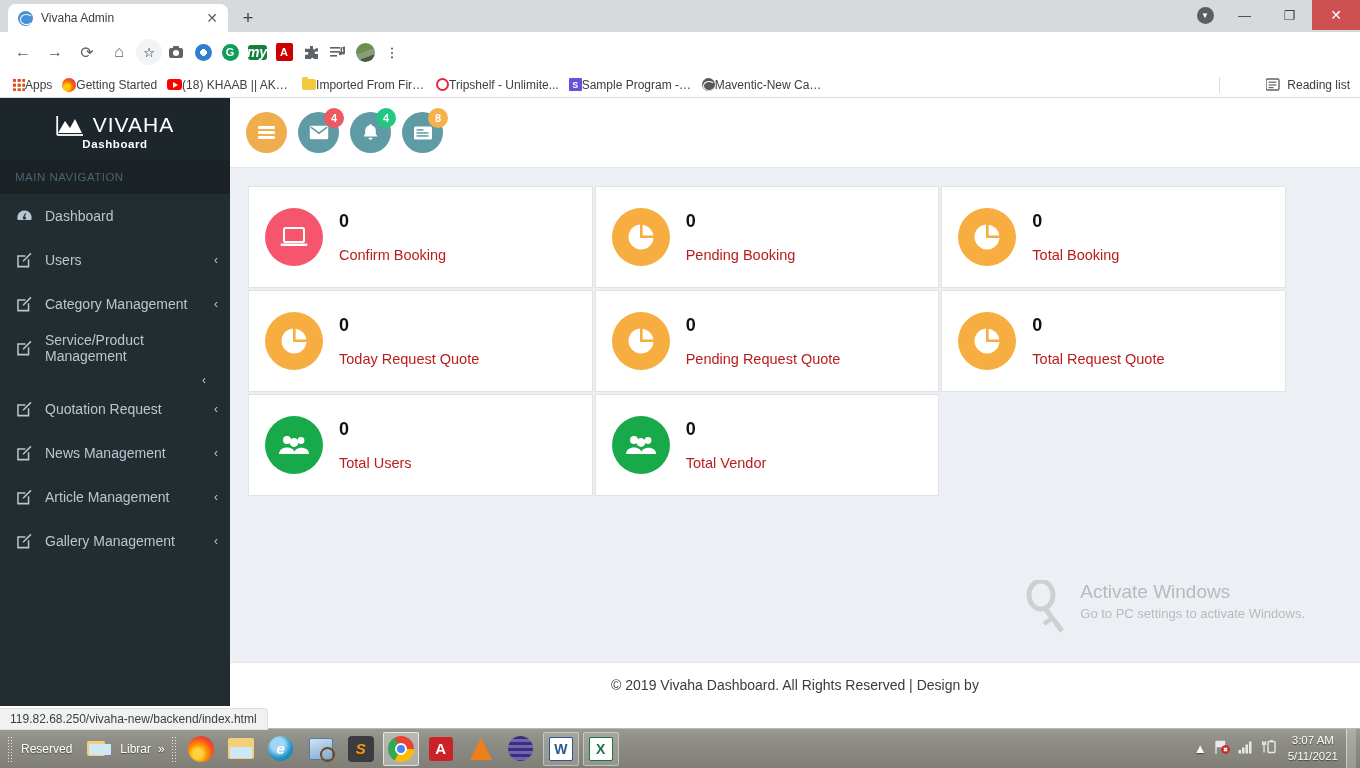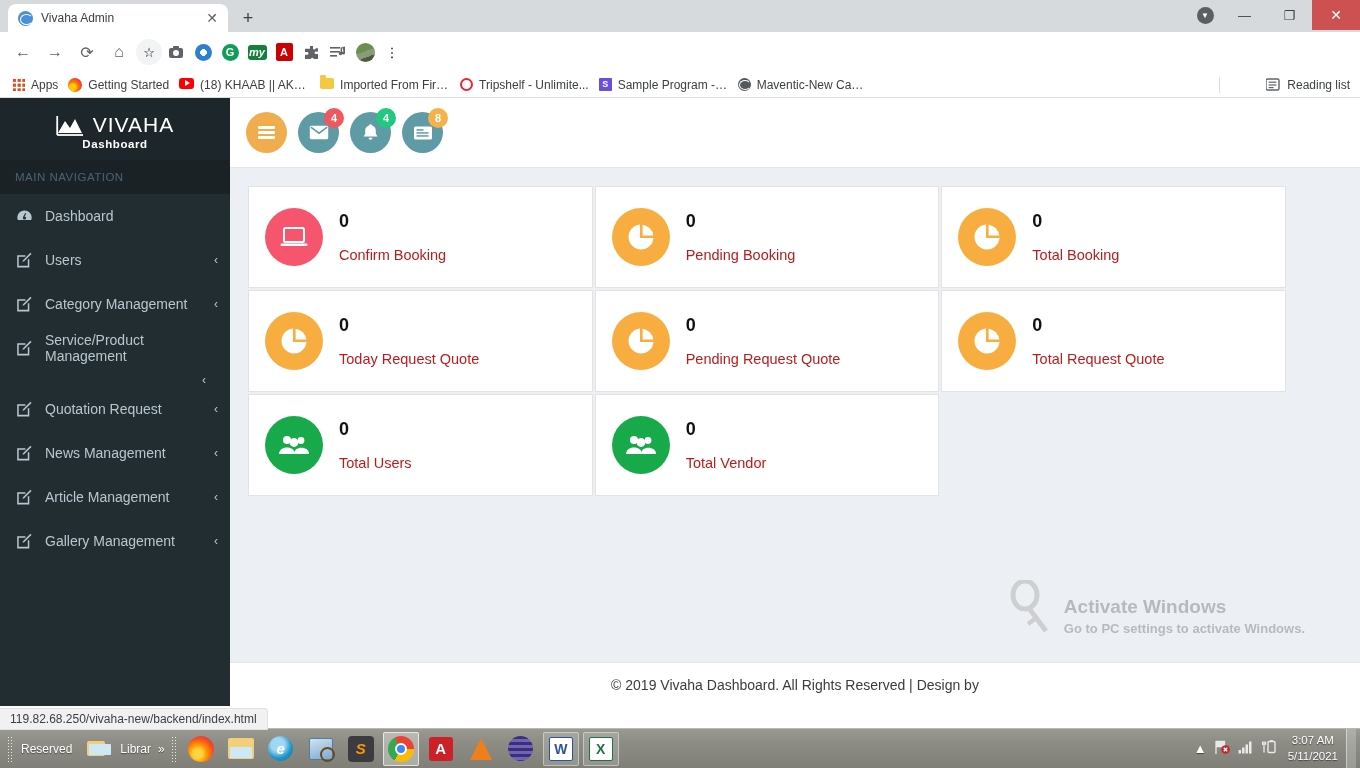--- a/index.html
+++ b/index.html
@@ -85,36 +85,36 @@
   .omni-divider { width: 1px; height: 16px; background: #c3c6c9; }
   .ext-row { display: flex; align-items: center; gap: 1px; }
   .ext {
     width: 26px; height: 26px; display: flex; align-items: center; justify-content: center;
     font-size: 13px; cursor: pointer; flex: none;
   }
   .star-bg { background: #f1f3f4; border-radius: 50%; }
   .ext-g { width:17px;height:17px;border-radius:50%;background:#0f9d58;color:#fff;
            font-size:11px;font-weight:bold;display:flex;align-items:center;justify-content:center; }
   .ext-my { width:19px;height:15px;border-radius:3px;background:#15803d;color:#fff;
-            font-size:11px;font-style:italic;font-weight:bold;display:flex;align-items:center;justify-content:center; }
+            font-size:14px;font-style:italic;font-weight:bold;display:flex;align-items:center;justify-content:center; }
   .ext-pdf { width:17px;height:18px;border-radius:2px;background:#cc0000;color:#fff;
              font-size:11px;font-weight:bold;display:flex;align-items:center;justify-content:center; }
   .ext-opera { width:17px;height:17px;border-radius:50%;
                background:radial-gradient(circle at 50% 50%, #fff 0 26%, #2d7fd0 30% 100%); }
   .ext-avatar { width:19px;height:19px;border-radius:50%;
                 background:linear-gradient(160deg,#6b8f4e 0 45%,#8a9b7a 45% 70%,#4a5d3a 70%); }
 
   
   .bookmarks {
     position: absolute; top: 72px; left: 0; width: 1360px; height: 26px;
     background: #fff; display: flex; align-items: center;
     padding: 0 10px; font-size: 12px; color: #3c4043;
     border-bottom: 1px solid #dadce0;
   }
-  .bm { display: flex; gap: 6px; padding: 0 8px 0 2px;
+  .bm { display: flex; align-items: center; padding: 0 8px 0 2px;
         white-space: nowrap; cursor: pointer; }
   .bm-label { max-width: 110px; overflow: hidden; text-overflow: ellipsis; }
   .bm-apps-grid {
     width: 13px; height: 13px;
     background-image:
       radial-gradient(circle, #ea4335 40%, transparent 42%),
       radial-gradient(circle, #fbbc05 40%, transparent 42%),
       radial-gradient(circle, #34a853 40%, transparent 42%);
     background-size: 4.8px 4.8px; background-repeat: repeat;
   }
@@ -234,21 +234,21 @@
   .footer {
     position: absolute; left: 230px; bottom: 0; width: 1130px; height: 44px;
     background: #fff; border-top: 1px solid #e6e6e6;
     display: flex; align-items: center; justify-content: center;
     font-size: 14px; color: #3b3b3b; margin-top: 40px;
   }
 
   
   .watermark {
     position: absolute; right: 55px; bottom: 70px; display: flex; gap: 14px;
-    align-items: flex-end; pointer-events: none; opacity: .55; font-weight: bold;
+    align-items: flex-start; pointer-events: none; opacity: .55;
   }
   .wm-key { width: 44px; height: 56px; position: relative; }
   .wm-title { font-size: 19px; color: #8d8d8d; line-height: 1.25; }
   .wm-sub { font-size: 13px; color: #8d8d8d; margin-top: 2px; }
 
   
   .statusbar {
     position: absolute; left: 0; bottom: 38px; height: 22px;
     background: #f1f1f1; border-radius: 0 4px 0 0;
     display: flex; align-items: center; padding: 0 10px;

